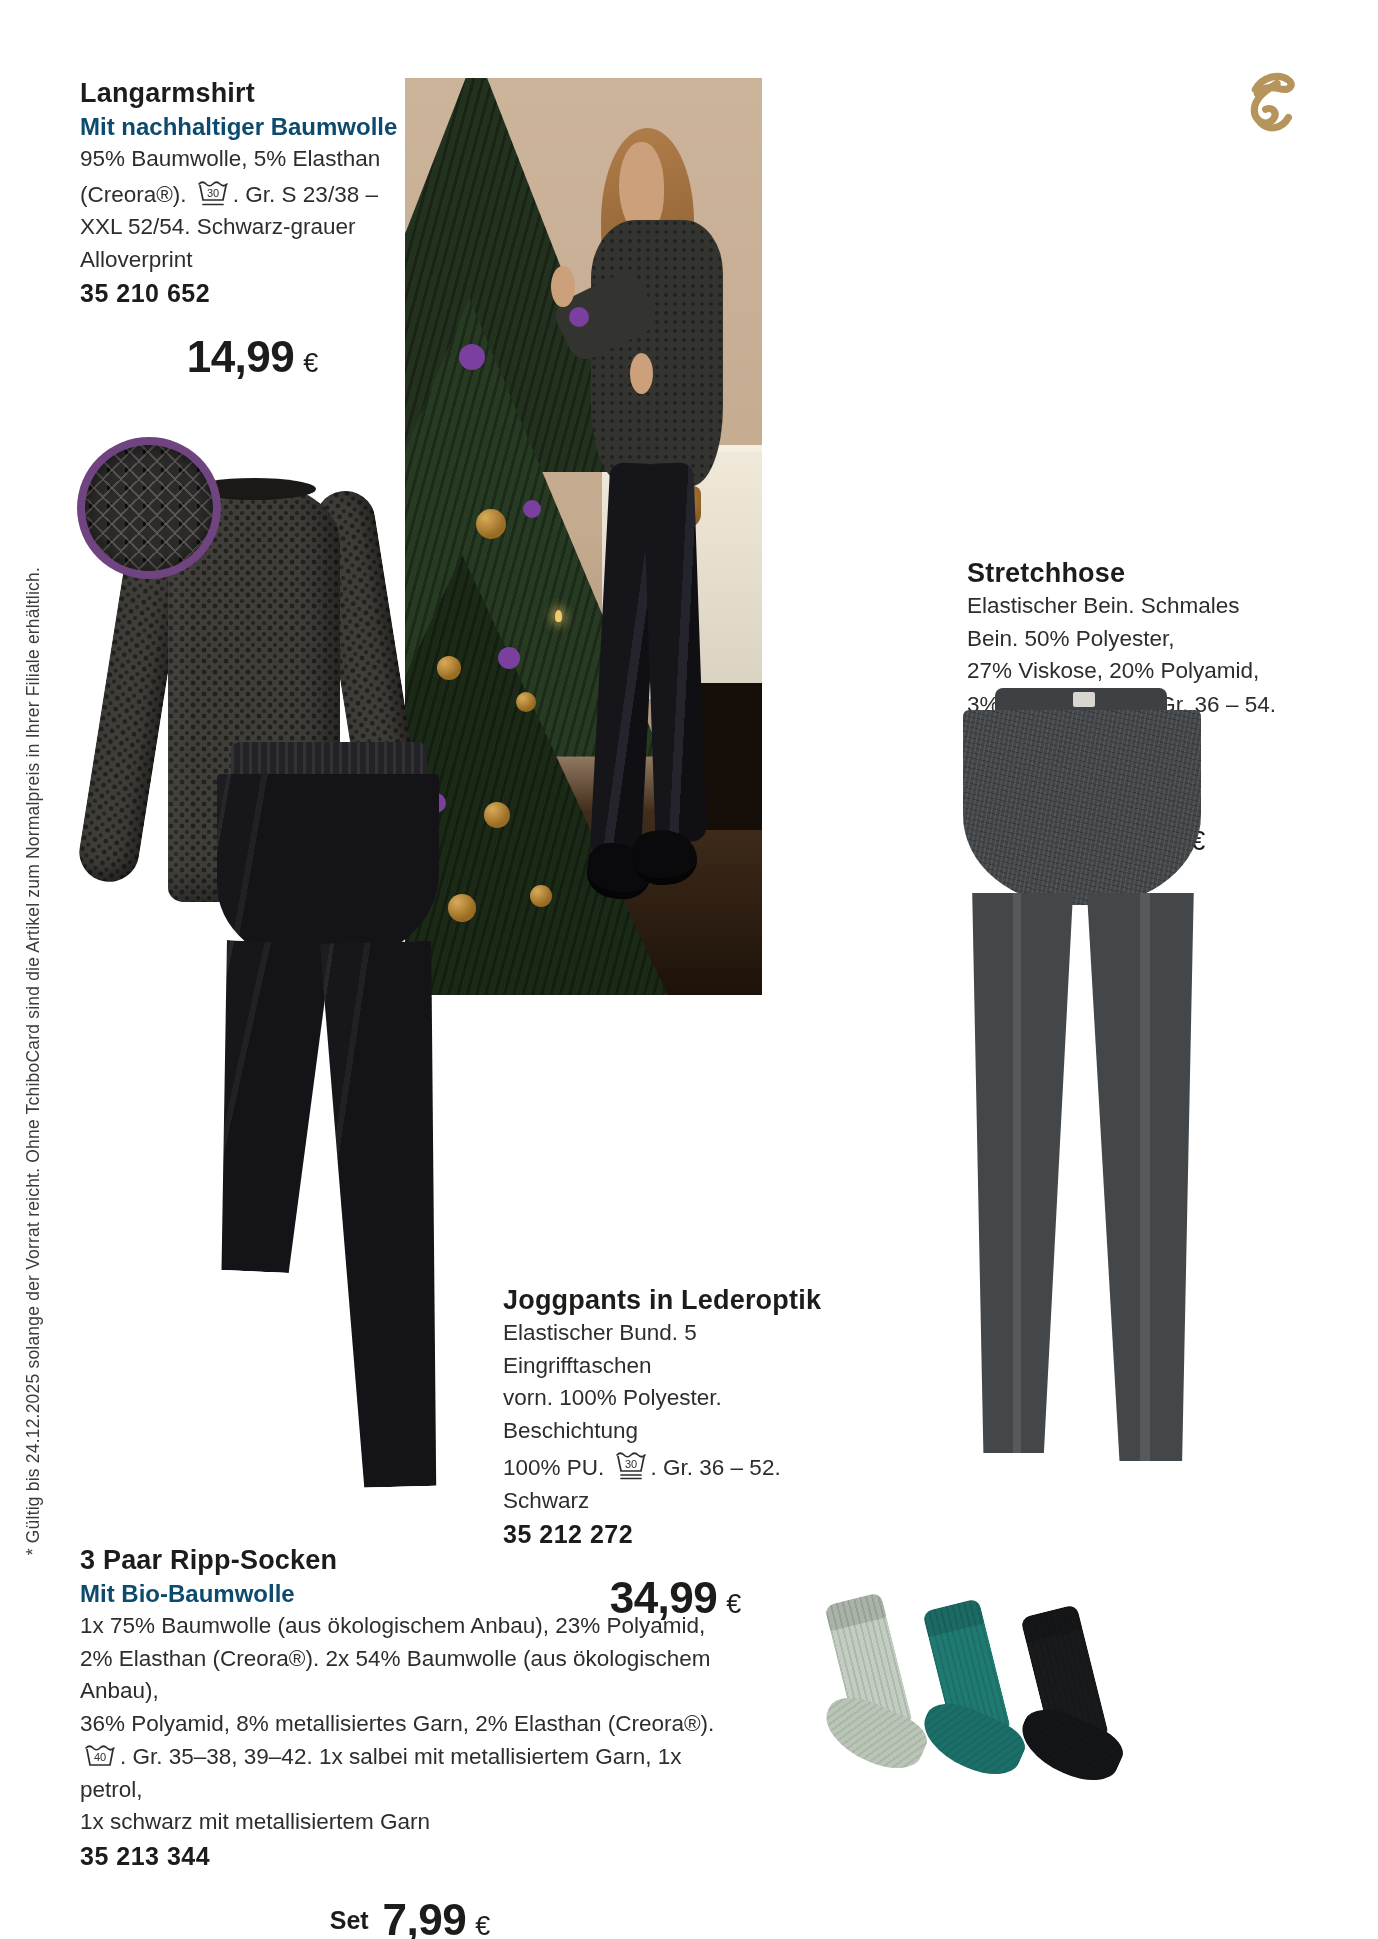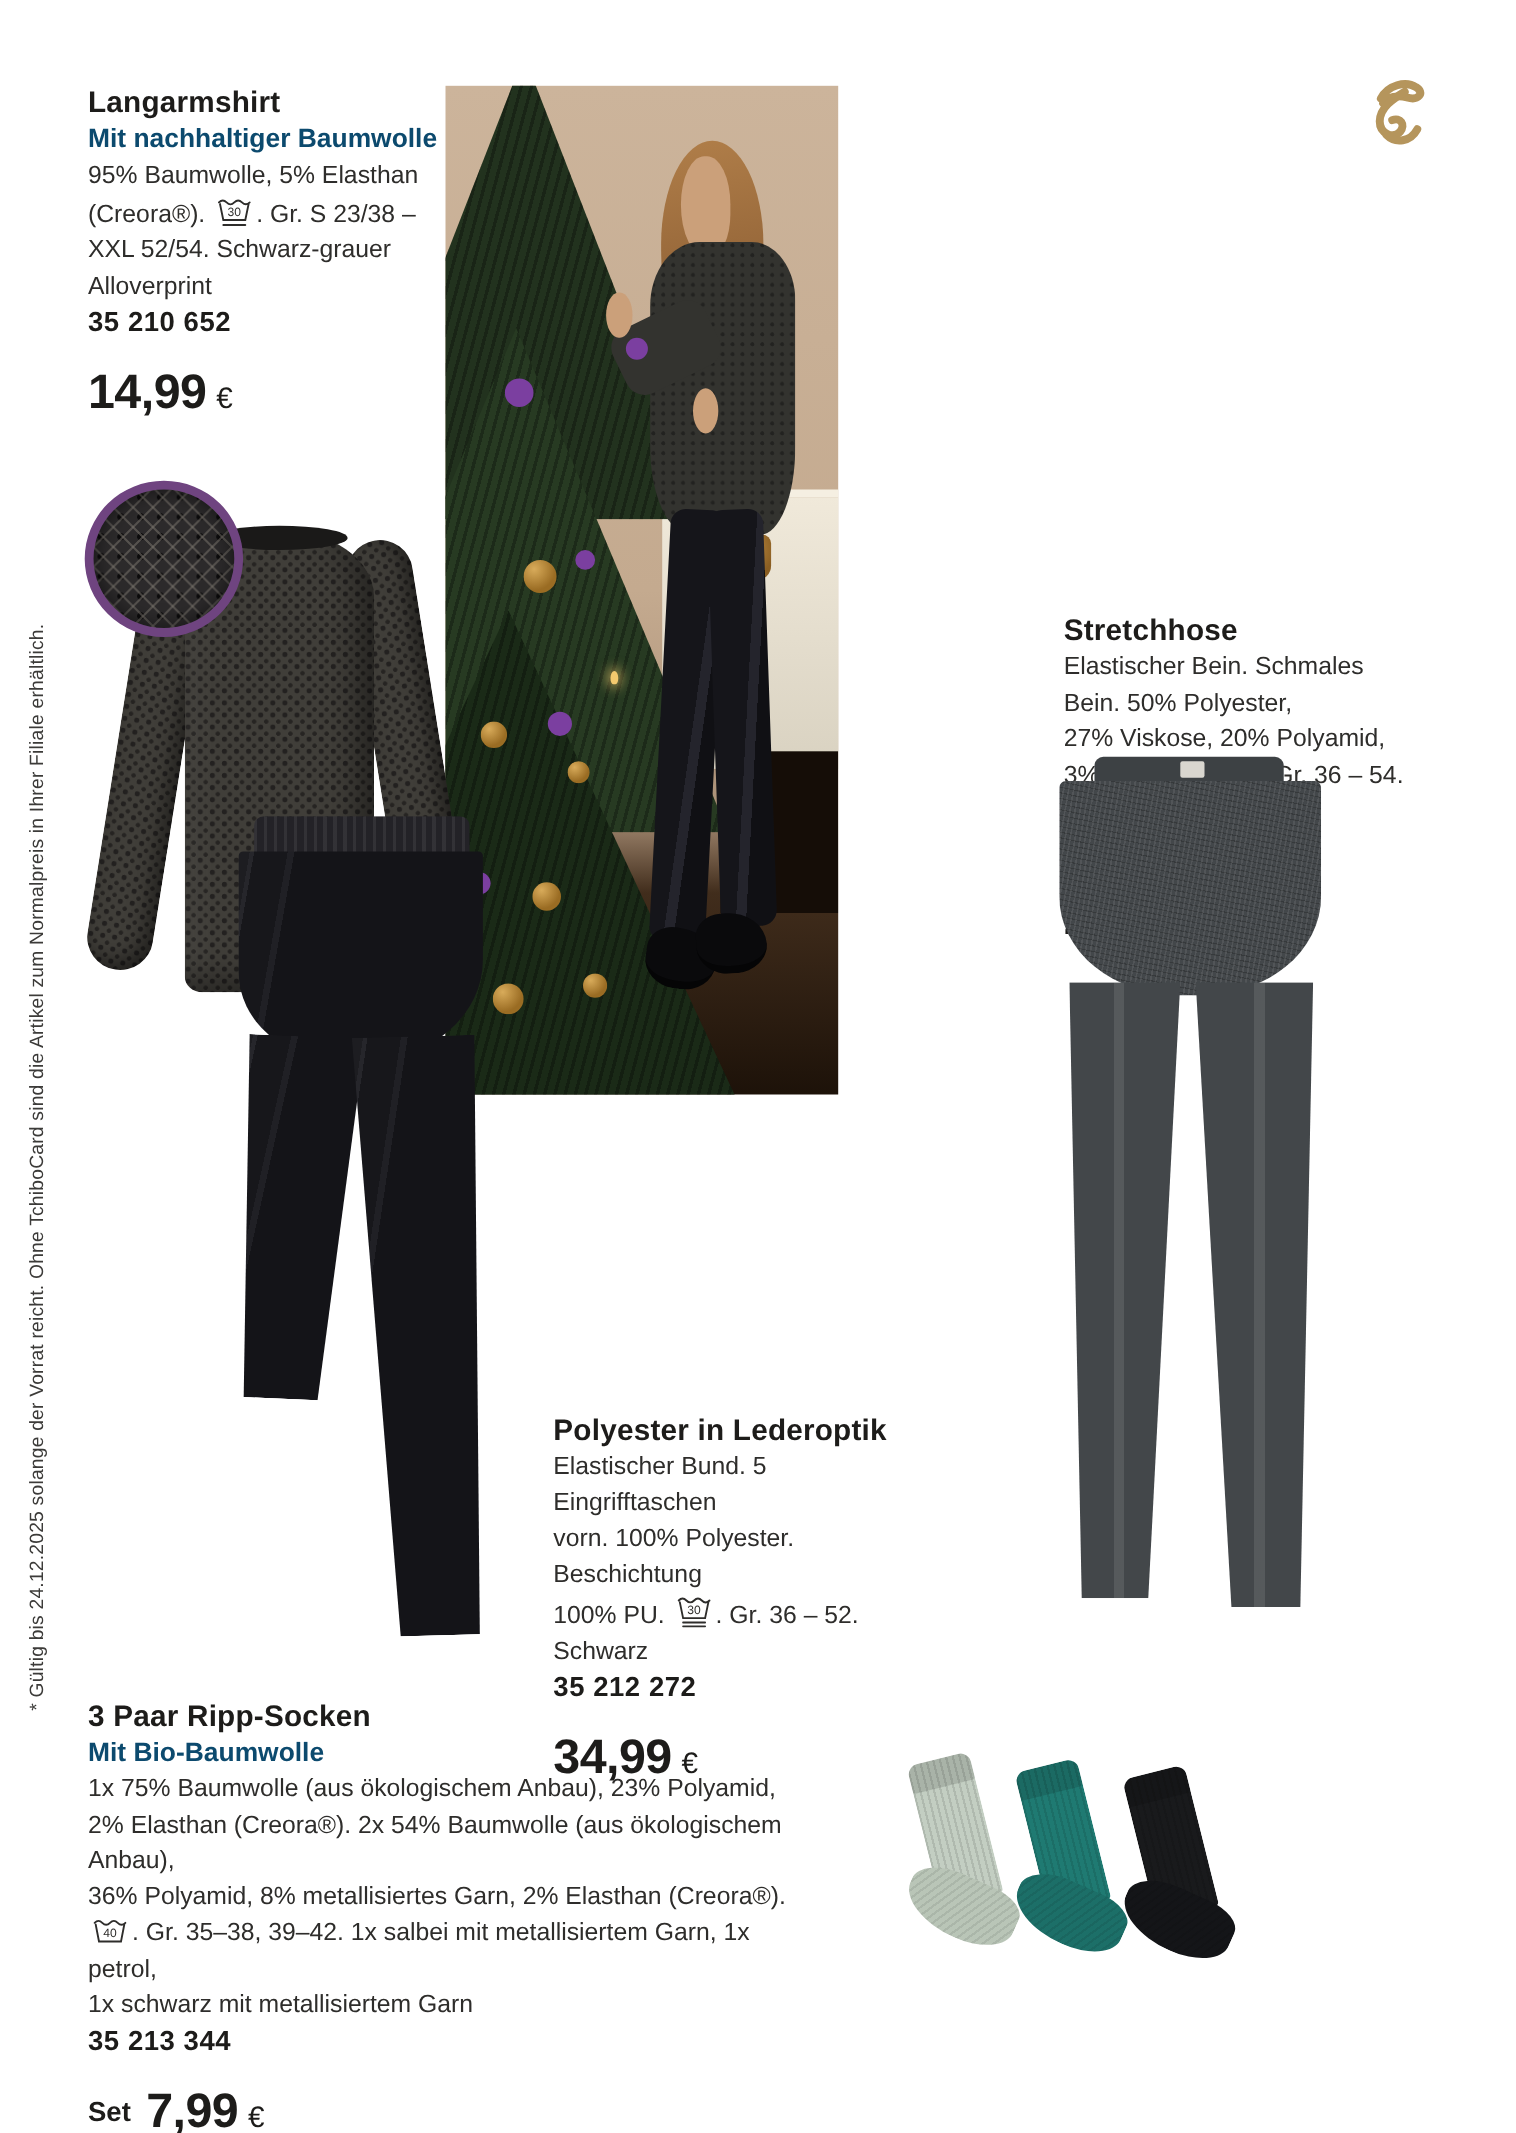--- a/index.html
+++ b/index.html
@@ -5,21 +5,21 @@
   html,body{margin:0;padding:0;background:#fff;}
   .page{position:relative;width:1378px;height:1939px;background:#ffffff;overflow:hidden;
         font-family:"Liberation Sans",sans-serif;color:#2e2d2b;}
 
   
   .pblock{position:absolute;}
   .ptitle{font-size:27px;line-height:34px;font-weight:bold;color:#1d1c1a;letter-spacing:.2px;}
   .psub{font-size:24px;line-height:33px;font-weight:bold;color:#0c4a6e;}
   .pline{font-size:22.5px;line-height:32.5px;color:#2e2d2b;}
   .partnum{font-size:25px;line-height:34px;font-weight:bold;color:#1d1c1a;letter-spacing:.5px;}
-  .price{margin-top:22px;color:#1d1c1a;}
+  .price{margin-top:22px;color:#1d1c1a;text-align:center;}
   .pricenum{font-size:44px;font-weight:bold;letter-spacing:-.5px;}
   .euro{font-size:27px;font-weight:normal;margin-left:9px;}
   .setlabel{font-size:25px;font-weight:bold;margin-right:14px;vertical-align:6px;}
 
   
   .wash{display:inline-block;vertical-align:-6px;margin:0 3px;}
   .wash path,.wash line{fill:none;stroke:#2e2d2b;stroke-width:1.7;stroke-linecap:round;}
   .wash text{fill:#2e2d2b;font-size:11px;font-family:"Liberation Sans",sans-serif;}
 
   
@@ -189,21 +189,21 @@
         </svg><span>. Gr. 36 – 54.</span>
     </div>
     <div class="pline">Dunkelgrau meliert</div>
     <div class="partnum">35 213 432</div>
     <div class="price">
       <span class="pricenum">22,99</span><span class="euro">€</span>
     </div>
   </div>
 
   <div class="pblock" style="left:503px;top:1283px;width:345px">
-    <div class="ptitle">Polyester in Lederoptik</div>
+    <div class="ptitle">Joggpants in Lederoptik</div>
     <div class="pline">Elastischer Bund. 5 Eingrifftaschen</div>
     <div class="pline">vorn. 100% Polyester. Beschichtung</div>
     <div class="pline">
       <span>100% PU. </span><svg class="wash" width="34" height="34" viewBox="0 0 34 34">
           <path d="M3 8 Q6.5 4.5 10 8 Q13.5 11.5 17 8 Q20.5 4.5 24 8 Q27.5 11.5 31 8"></path>
           <path d="M4 9.5 L7 24 L27 24 L30 9.5"></path>
           <line x1="7" y1="28" x2="27" y2="28"></line>
           <line x1="7" y1="31.5" x2="27" y2="31.5"></line>
           <text x="17" y="20.5" text-anchor="middle">30</text>
         </svg><span>. Gr. 36 – 52. Schwarz</span>

